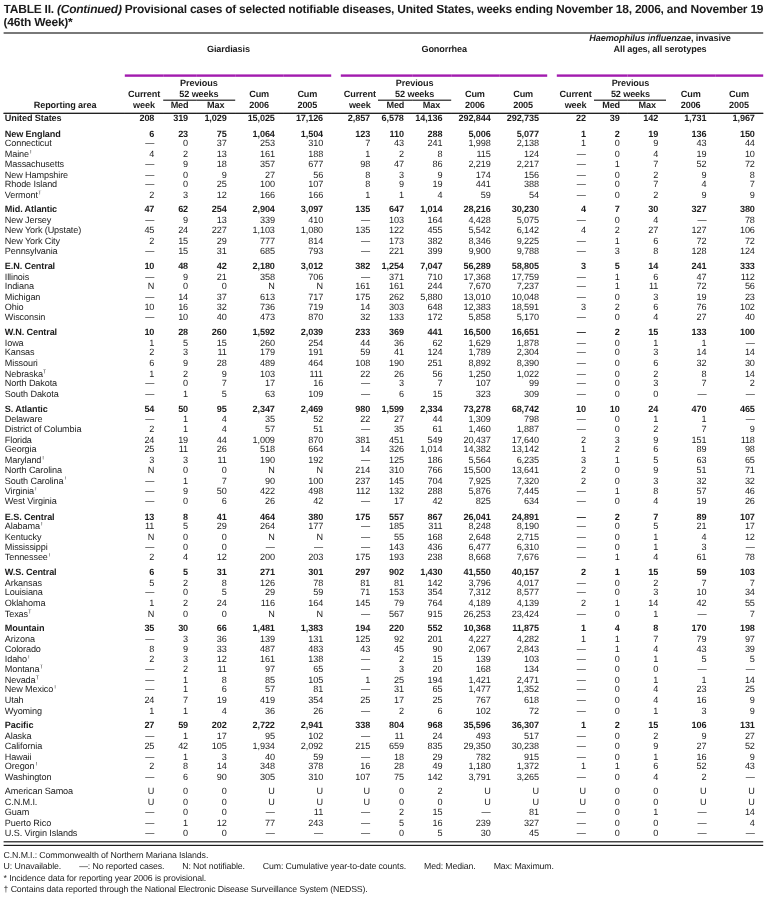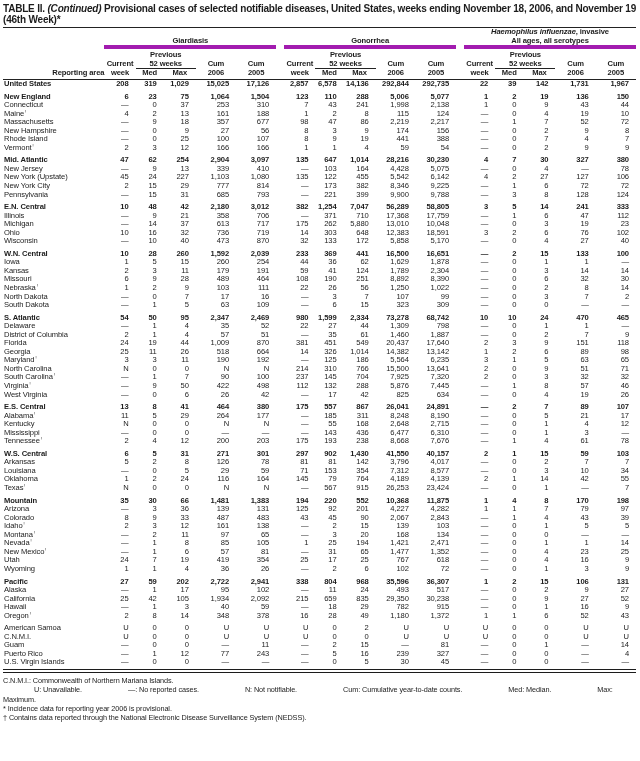--- a/index.html
+++ b/index.html
@@ -4,36 +4,36 @@
 <style>
   html,body { margin:0; padding:0; background:#ffffff; }
   body { width:640px; height:761px; overflow:hidden; font-family:"Liberation Sans", sans-serif; color:#1c1c1c; }
   .page { padding:4px 4px 0 3px; }
   .title { font-weight:bold; font-size:10px; letter-spacing:-0.2px; line-height:10.5px; white-space:nowrap; overflow:hidden; }
   .title i { font-style:italic; }
   .rule { border-top:1.3px solid #222; margin-top:2px; }
   table { width:100%; border-collapse:collapse; table-layout:fixed; }
   th { font-weight:bold; font-size:7.6px; padding:0; letter-spacing:-0.1px; }
   .h1 th { vertical-align:bottom; text-align:center; line-height:8.6px; }
-  .h1 th.grp { border-bottom:4px solid #a21caf; padding-bottom:0; }
+  .h1 th.grp { border-bottom:2px solid #a21caf; padding-bottom:17px; }
   .h1 i { font-style:italic; }
   .h2 th, .h3 th, .h4 th { text-align:center; line-height:8.6px; vertical-align:bottom; }
   .h2 th { padding-top:2px;text-align:center; }
   .h3 th.w52 { border-bottom:1px solid #222; }
   .h4 th { border-bottom:1px solid #222; padding-bottom:1px; }
-  th.area-label { text-align:right; padding-left:1px; }
+  th.area-label { text-align:center; padding-left:1px; }
   td { font-size:7.6px; line-height:8.55px; padding:0; letter-spacing:-0.1px; white-space:nowrap; }
   td.num { text-align:right; padding-right:7px; }
   td.area { text-align:left; padding-left:1px; overflow:hidden; }
   tr.bold td { font-weight:bold; }
   tr.gap td { padding-top:4px; }
   sup { font-size:5.5px; vertical-align:super; line-height:0; }
   .rule-heavy { margin-top:2px; height:2px; border-top:1.2px solid #1c1c1c; border-bottom:1.2px solid #1c1c1c; }
   .foot { margin-top:3px; font-size:7.3px; line-height:9.3px; letter-spacing:-0.1px; }
-  .legend span { margin-right:15px;margin-left:31px; }
+  .legend span { margin-right:15px; }
 </style>
 </head>
 <body>
 
 <div class="page">
 
   <div class="title">
     <span>TABLE II. </span><i>(Continued)</i><span> Provisional cases of selected notifiable diseases, United States, weeks ending November 18, 2006, and November 19, 2005</span>
   </div>
   <div class="title">(46th Week)*</div>
@@ -423,20 +423,40 @@
           <td class="num">17,368</td>
           <td class="num">17,759</td>
           <td></td>
           <td class="num">—</td>
           <td class="num">1</td>
           <td class="num">6</td>
           <td class="num">47</td>
           <td class="num">112</td>
         </tr>
         <tr>
+          <td class="area">Indiana</td>
+          <td class="num">N</td>
+          <td class="num">0</td>
+          <td class="num">0</td>
+          <td class="num">N</td>
+          <td class="num">N</td>
+          <td></td>
+          <td class="num">161</td>
+          <td class="num">161</td>
+          <td class="num">244</td>
+          <td class="num">7,670</td>
+          <td class="num">7,237</td>
+          <td></td>
+          <td class="num">—</td>
+          <td class="num">1</td>
+          <td class="num">11</td>
+          <td class="num">72</td>
+          <td class="num">56</td>
+        </tr>
+        <tr>
           <td class="area">Michigan</td>
           <td class="num">—</td>
           <td class="num">14</td>
           <td class="num">37</td>
           <td class="num">613</td>
           <td class="num">717</td>
           <td></td>
           <td class="num">175</td>
           <td class="num">262</td>
           <td class="num">5,880</td>
@@ -1301,20 +1321,40 @@
           <td class="num">28</td>
           <td class="num">49</td>
           <td class="num">1,180</td>
           <td class="num">1,372</td>
           <td></td>
           <td class="num">1</td>
           <td class="num">1</td>
           <td class="num">6</td>
           <td class="num">52</td>
           <td class="num">43</td>
+        </tr>
+        <tr>
+          <td class="area">Washington</td>
+          <td class="num">—</td>
+          <td class="num">6</td>
+          <td class="num">90</td>
+          <td class="num">305</td>
+          <td class="num">310</td>
+          <td></td>
+          <td class="num">107</td>
+          <td class="num">75</td>
+          <td class="num">142</td>
+          <td class="num">3,791</td>
+          <td class="num">3,265</td>
+          <td></td>
+          <td class="num">—</td>
+          <td class="num">0</td>
+          <td class="num">4</td>
+          <td class="num">2</td>
+          <td class="num">—</td>
         </tr>
         <tr class="gap">
           <td class="area">American Samoa</td>
           <td class="num">U</td>
           <td class="num">0</td>
           <td class="num">0</td>
           <td class="num">U</td>
           <td class="num">U</td>
           <td></td>
           <td class="num">U</td>

